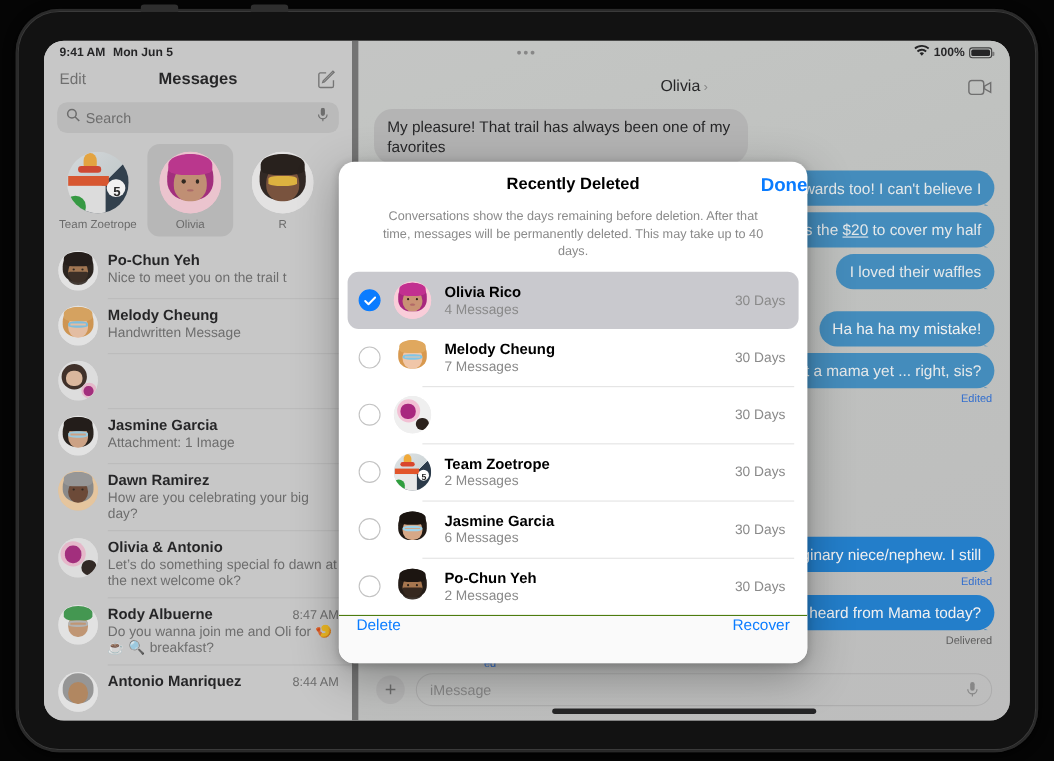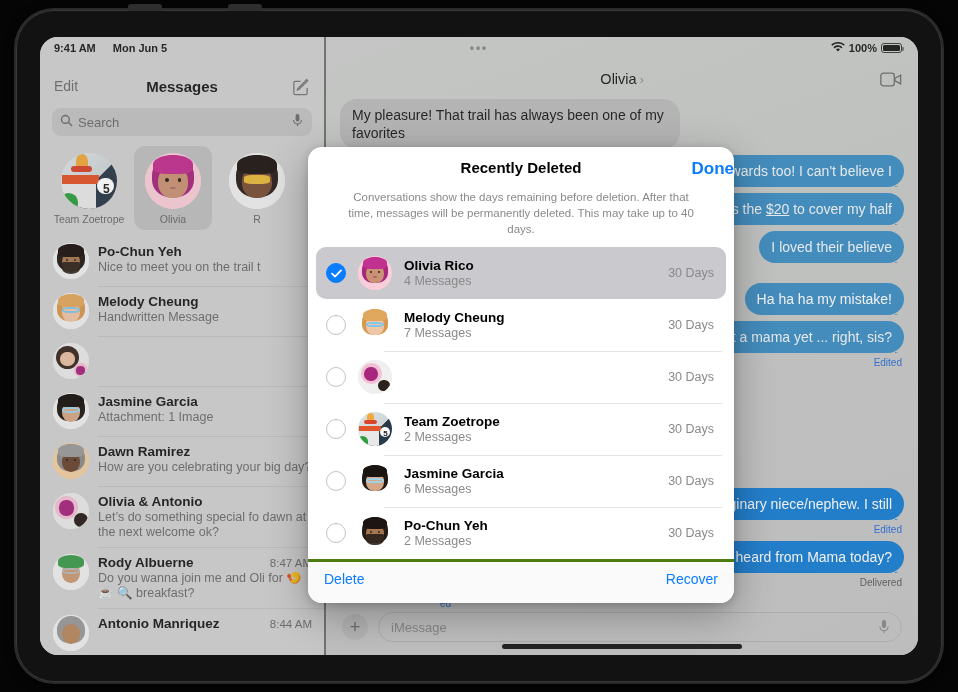--- a/index.html
+++ b/index.html
@@ -39,33 +39,33 @@
     display: flex;
   }
 
   
   .statusbar {
     position: absolute; left: 0; top: 0; width: 100%; height: 22px;
     display: flex; align-items: center;
     font-size: 11px; font-weight: bold; color: #1c1c1e;
     z-index: 40; pointer-events: none;
   }
-  .sb-left { margin-left: 14px; display: flex; gap: 17px; }
+  .sb-left { margin-left: 14px; display: flex; gap: 7px; }
   .sb-center { position: absolute; left: 0; right: 0; text-align: center; color: #8a8a8a; letter-spacing: 2px; font-size: 12px; }
   .sb-right { margin-left: auto; margin-right: 16px; display: flex; align-items: center; gap: 4px; }
   .battery-shell { width: 21px; height: 10px; border: 1px solid #3a3a3a; border-radius: 3px; position: relative; }
   .battery-fill { position: absolute; left: 1px; top: 1px; bottom: 1px; right: 1px; background: #1c1c1e; border-radius: 1.5px; }
   .battery-nub { position:absolute; right:-3px; top:3px; width:2px; height:4px; background:#7a7a7a; border-radius:0 1px 1px 0;}
 
   
   .sidebar {
     width: 286px; height: 100%;
     background: #d1d1d1;
-    border-right: 2px solid #737373;
-    padding-top: 29px;
+    border-right: 6px solid #737373;
+    padding-top: 14px;
     position: relative;
     overflow: hidden;
   }
   .sb-navbar {
     height: 40px; display:flex; align-items:center; padding: 0 14px;
     position: relative;
   }
   .sb-edit { font-size: 14px; color: #6f6f6f; }
   .sb-title { position:absolute; left:0; right:0; text-align:center; font-size:15px; font-weight:bold; color:#1c1c1e; pointer-events:none;}
   .sb-compose { margin-left:auto; color:#757575; display:flex; }
@@ -153,22 +153,22 @@
   .ditem.sel { background: #c9c9ce; }
   .ditem + .ditem::before { content:""; position:absolute; left: 68px; right: 4px; top:0; height:1px; background:#e3e3e3; }
   .ditem.sel + .ditem::before { background: transparent; }
   .radio { width: 20px; height: 20px; border-radius:50%; border: 1.5px solid #c3c3c3; flex:none; }
   .radio.on { background:#0a7cff; border-color:#0a7cff; display:flex; align-items:center; justify-content:center; }
   .ditem-body { flex:1; min-width:0; }
   .ditem-name { font-size: 13.5px; font-weight:bold; color:#000; }
   .ditem-count { font-size: 12.5px; color:#8a8a8a; margin-top:1px; }
   .ditem-days { font-size: 12.5px; color:#8a8a8a; margin-left:auto; padding-left:10px; }
   .modal-foot {
-    display:flex; align-items:flex-end; height: 44px; padding: 16px 16px;
-    border-top: 3px solid #4d7c0f; background: #fafafa;
+    display:flex; align-items:flex-start; height: 44px; padding: 0 16px;
+    border-top: 1px solid #4d7c0f; background: #fafafa;
   }
   .foot-btn { font-size: 14px; color:#0a7cff; }
   .foot-btn.right { margin-left:auto; }
 
   
   .m { position:relative; width:100%; height:100%; }
   .m .bg { position:absolute; inset:0; }
   .m .hair { position:absolute; left:12%; top:4%; width:76%; height:74%; border-radius:50% 50% 42% 42%; }
   .m .face { position:absolute; left:24%; top:24%; width:52%; height:56%; border-radius:48% 48% 46% 46%; }
   .m .hairfront { position:absolute; left:14%; top:4%; width:72%; height:34%; border-radius:50% 50% 30% 30%; }
@@ -458,21 +458,21 @@
             <span style="color:#f2f6f8;">nch afterwards too! I can't believe I</span><span class="tail-out"></span>
           </div>
         </div>
         <div class="row out">
           <div class="bubble out" style="color:#3f8fc4;background:#3f8fc4;">
             <span style="color:#f2f6f8;">Here’s the <span class="u">$20</span> to cover my half</span><span class="tail-out"></span>
           </div>
         </div>
         <div class="row out">
           <div class="bubble out" style="color:#3f8fc4;background:#3f8fc4;">
-            <span style="color:#f2f6f8;">I loved their believe</span><span class="tail-out"></span>
+            <span style="color:#f2f6f8;">I loved their waffles</span><span class="tail-out"></span>
           </div>
         </div>
         <div style="height:14px;"></div>
         <div class="row out">
           <div class="bubble out" style="color:#3f8fc4;background:#3f8fc4;">
             <span style="color:#ffffff;">Ha ha ha my mistake!</span><span class="tail-out"></span>
           </div>
         </div>
         <div class="row out">
           <div class="bubble out" style="color:#3f8fc4;background:#3f8fc4;">

